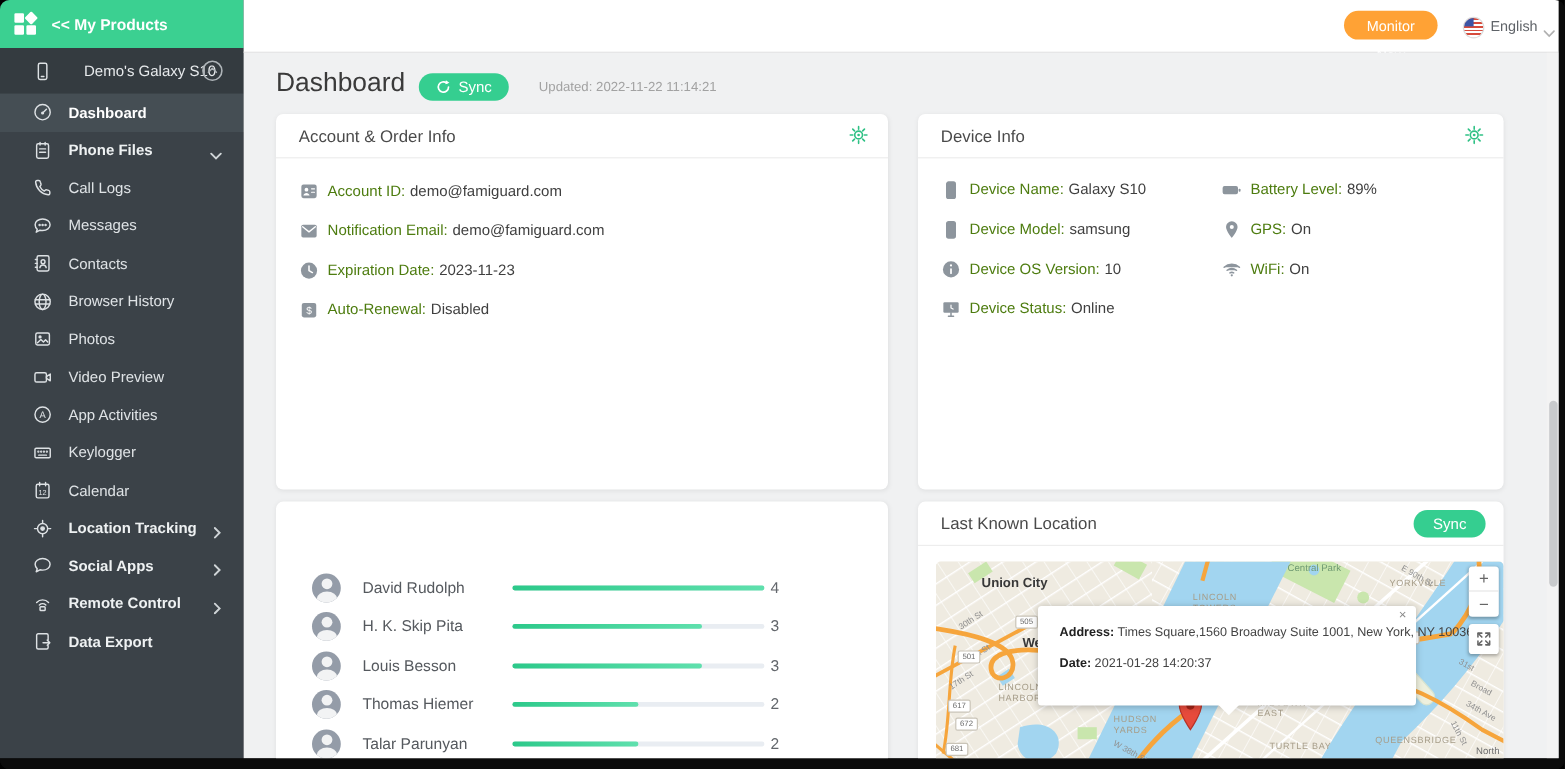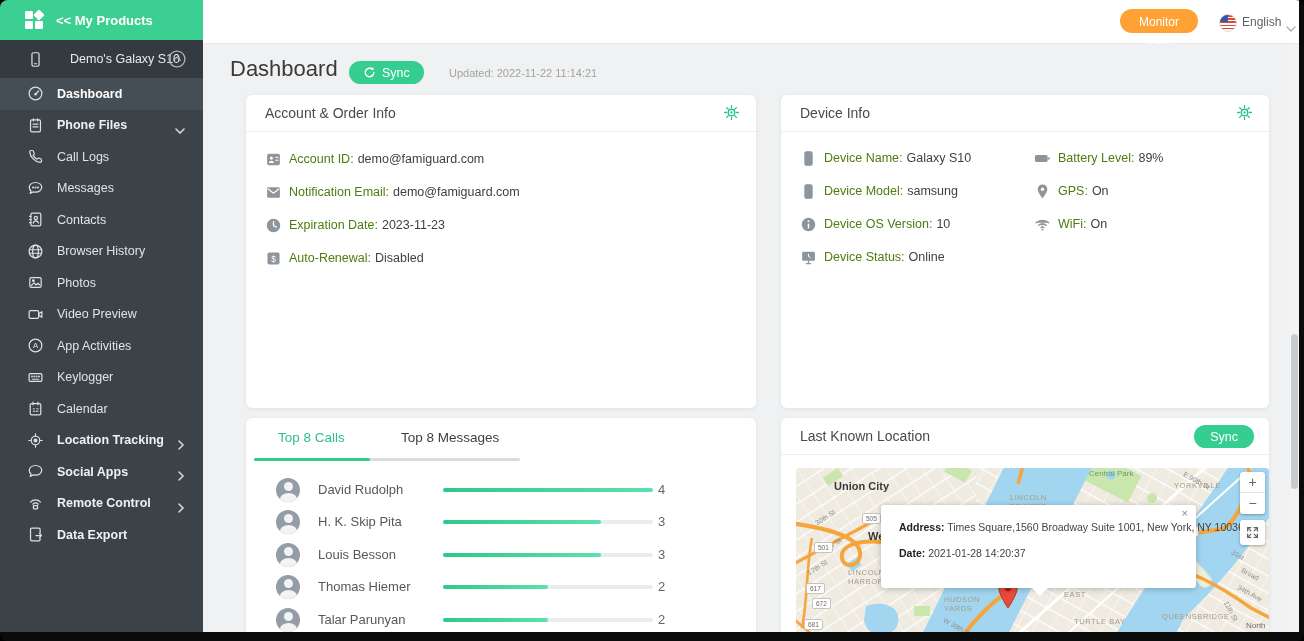--- a/index.html
+++ b/index.html
@@ -7,21 +7,21 @@
   #app{position:relative;width:1304px;height:641px;background:#0b0b0b;border-radius:8px;overflow:hidden;}
   
   #topbar{position:absolute;left:203px;top:0;width:1096px;height:44px;background:#fff;border-bottom:1px solid #e9e9e9;box-sizing:border-box;}
   .monitor-btn{position:absolute;left:917px;top:9px;width:78px;height:24px;background:#ffa235;border:none;border-radius:13px;color:#fff;font-size:12px;line-height:24px;text-align:center;cursor:pointer;font-family:inherit;}
   .flag{position:absolute;left:1016px;top:14px;width:16px;height:16px;border-radius:50%;overflow:hidden;background:repeating-linear-gradient(180deg,#d64b3c 0 1.6px,#fff 1.6px 3.2px);border:0.5px solid #ddd;}
   .flag i{position:absolute;left:0;top:0;width:8px;height:7px;background:#3c55a5;}
   .lang{position:absolute;left:1039px;top:15px;font-size:12px;color:#5f6368;}
   .lang-caret{position:absolute;left:1083px;top:19px;}
   
   #sidebar{position:absolute;left:0;top:0;width:203px;height:632px;background:#3b4248;}
-  #side-header{height:40px;background:#3bd091;display:flex;align-items:center;cursor:pointer;padding-left:13px;}
+  #side-header{height:40px;background:#3bd091;display:flex;align-items:center;cursor:pointer;}
   .logo{width:19px;height:19px;margin-left:26px;position:relative;}
   .logo b{position:absolute;width:8px;height:8px;background:#fff;border-radius:1px;}
   .logo .tl{left:0;top:0}.logo .bl{left:0;top:10px}.logo .br{left:10px;top:10px}
   .logo .tr{left:10px;top:0;transform:rotate(45deg);}
   #side-header span{color:#fff;font-size:13px;font-weight:bold;margin-left:12px;}
   #device-row{height:38px;background:#343b40;display:flex;align-items:center;position:relative;cursor:pointer;}
   #device-row .slabel{font-size:12.5px;color:#e7eaec;margin-left:26px;}
   #device-row .sicon{margin-left:27px;}
   .chev-circle{position:absolute;right:16px;top:9px;}
   .sitem{height:31.5px;display:flex;align-items:center;position:relative;cursor:pointer;}
@@ -31,21 +31,21 @@
   .slabel{font-size:12.5px;color:#dfe3e6;margin-left:13px;white-space:nowrap;}
   .sitem.bold .slabel{font-weight:bold;color:#eef1f2;}
   .sitem.active .slabel{color:#fff;font-weight:bold;}
   .schev{position:absolute;right:18px;top:11px;color:#cfd4d7;}
   
   #content{position:absolute;left:203px;top:44px;width:1096px;height:588px;background:#f0f1f2;overflow:hidden;}
   .page-title{position:absolute;left:27px;top:12px;font-size:22px;font-weight:500;color:#3a3a3a;}
   .sync-pill{position:absolute;height:23px;background:#35ce90;border:none;border-radius:12px;color:#fff;font-size:12.5px;display:flex;align-items:center;gap:6px;padding:0 14px;cursor:pointer;font-family:inherit;}
   #hdr-sync{left:146px;top:17px;}
   .updated{position:absolute;left:246px;top:23px;font-size:11px;color:#a2a2a2;}
-  .card{position:absolute;background:#fff;border-radius:6px;box-shadow:0 1px 4px rgba(0,0,0,.07);margin-left:16px;}
+  .card{position:absolute;background:#fff;border-radius:6px;box-shadow:0 1px 4px rgba(0,0,0,.07);}
   #card-account{left:27px;top:51px;width:510px;height:313px;}
   #card-device{left:562px;top:51px;width:488px;height:313px;}
   #card-top{left:27px;top:374px;width:510px;height:300px;}
   #card-loc{left:562px;top:374px;width:488px;height:300px;}
   .card-head{height:36px;border-bottom:1px solid #ededed;position:relative;}
   .card-title{position:absolute;left:19px;top:10px;font-size:14px;color:#4a4a4a;}
   .gear{position:absolute;right:16px;top:9px;cursor:pointer;}
   .info-row{display:flex;align-items:center;margin:0 0 13px 19px;height:20px;}
   .rows-wrap{padding-top:17px;}
   .gicon{width:17px;height:17px;flex:none;}
@@ -442,26 +442,20 @@
                 <circle cx="12" cy="19" r="1.3" fill="#8d959d" stroke="none"></circle>
               </svg>
             </span>
           <span class="ilabel">WiFi:</span>
           <span class="ivalue">On</span>
         </div>
       </div>
     </div>
 
     <div class="card" id="card-top">
-      <div class="tabs">
-        <span class="tab active" style="left:32px;">Top 8 Calls</span>
-        <span class="tab" style="left:155px;">Top 8 Messages</span>
-        <span class="tab-track"></span>
-        <span class="tab-ink"></span>
-      </div>
       <div class="contact-row" style="top:58px;">
         <span class="avatar">
             <i></i>
             <u></u>
           </span>
         <span class="cname">David Rudolph</span>
         <span class="cbar">
             <i style="width: 100%;"></i>
           </span>
         <span class="ccount">4</span>

